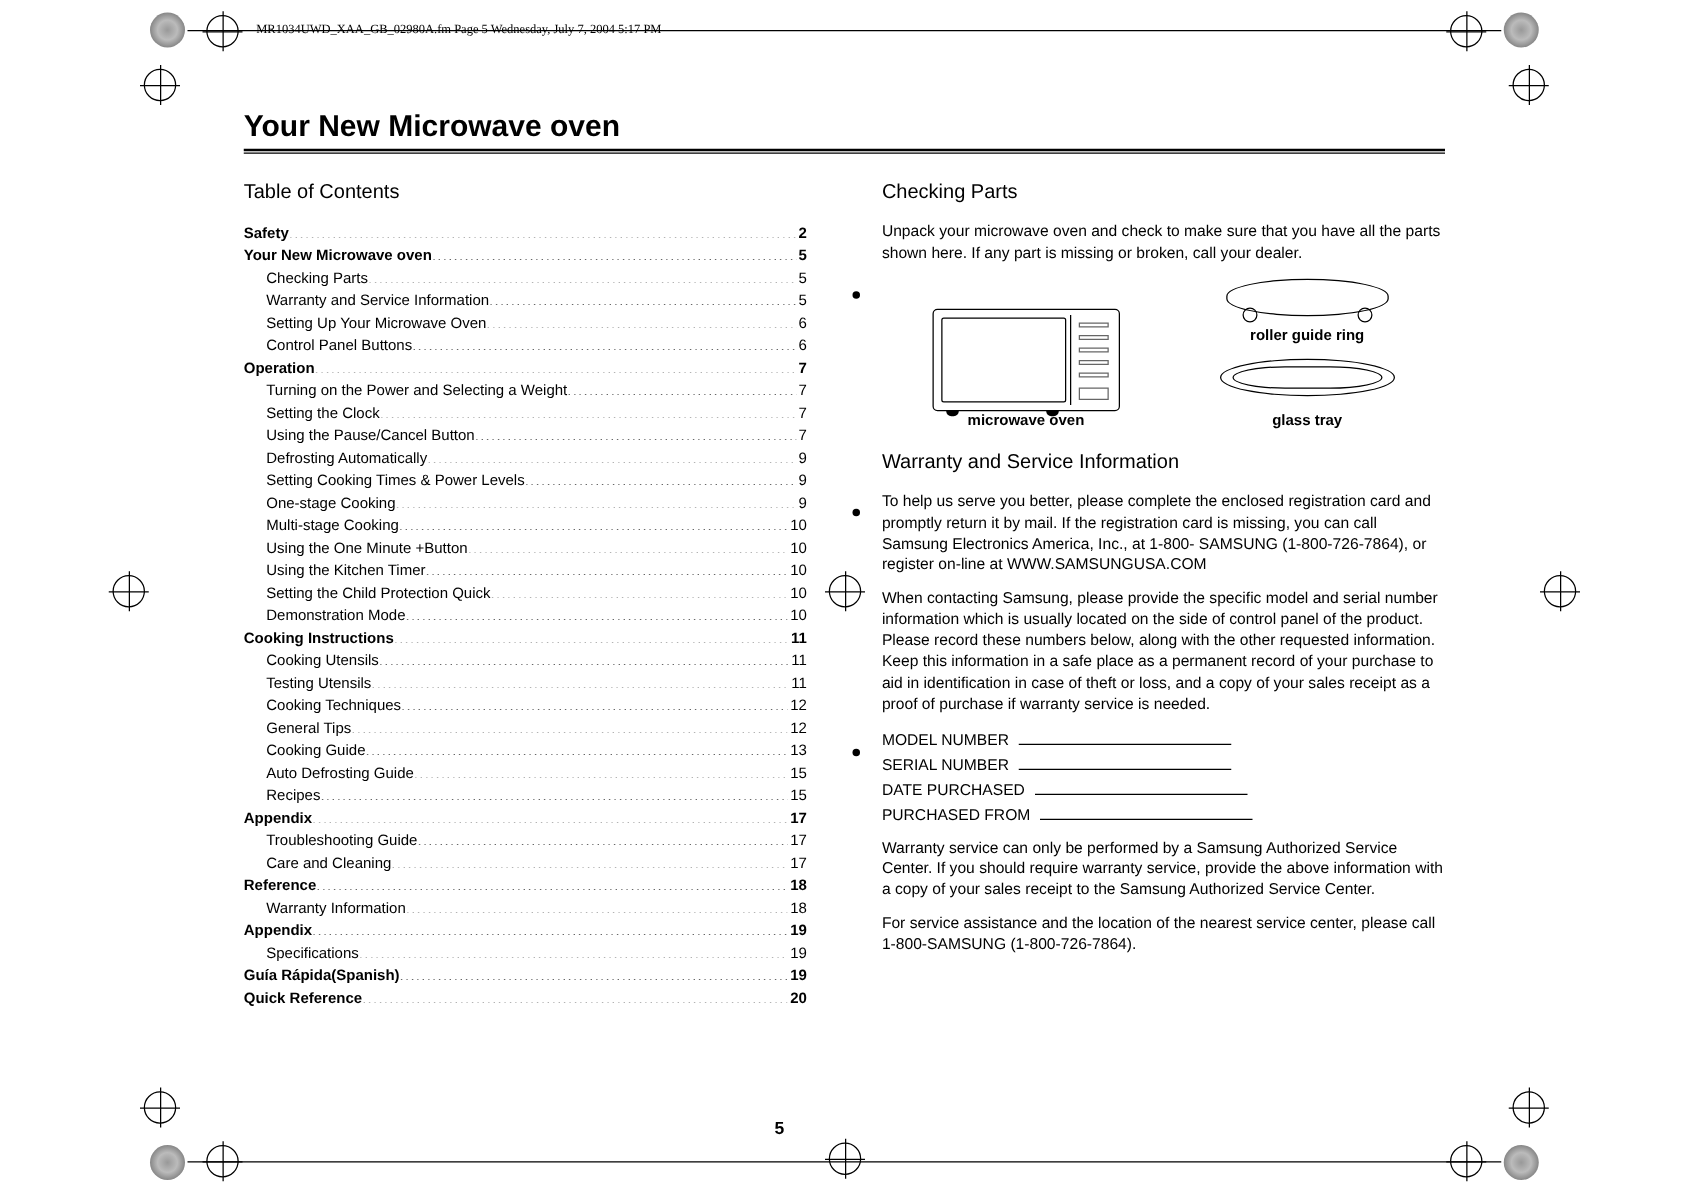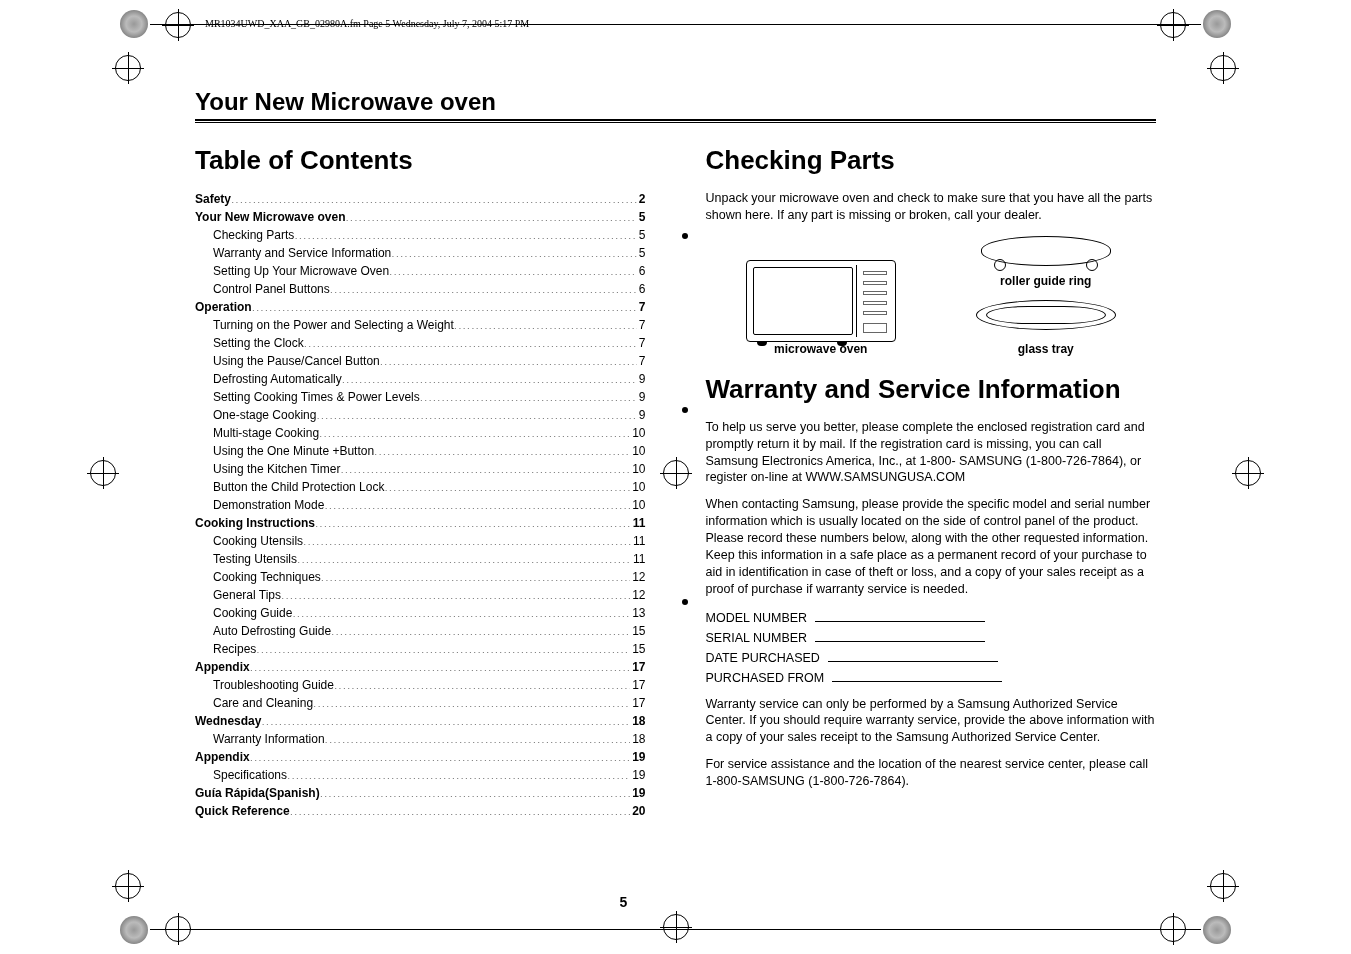--- a/index.html
+++ b/index.html
@@ -58,22 +58,22 @@
     .thin-rule { height: 1px; background: #000; width: 100%; margin-top: 1px; }
 
     .cols {
       display: flex;
       gap: 60px;
       margin-top: 22px;
     }
     .col { flex: 1; }
 
     h2.section-title {
-      font-size: 26px;
-      font-weight: bold;
+      font-size: 16px;
+      font-weight: normal;
       margin-bottom: 14px;
     }
     h2.section-title.top2 { margin-top: 0; }
 
     .toc { font-size: 12px; line-height: 1.5; }
     .toc-row {
       display: flex;
       align-items: baseline;
       white-space: nowrap;
     }
@@ -267,21 +267,21 @@
             <span class="label">Using the One Minute +Button</span>
             <span class="dots"></span>
             <span class="pg">10</span>
           </div>
           <div class="toc-row sub">
             <span class="label">Using the Kitchen Timer</span>
             <span class="dots"></span>
             <span class="pg">10</span>
           </div>
           <div class="toc-row sub">
-            <span class="label">Button the Child Protection Lock</span>
+            <span class="label">Setting the Child Protection Quick</span>
             <span class="dots"></span>
             <span class="pg">10</span>
           </div>
           <div class="toc-row sub">
             <span class="label">Demonstration Mode</span>
             <span class="dots"></span>
             <span class="pg">10</span>
           </div>
           <div class="toc-row bold">
             <span class="label">Cooking Instructions</span>
@@ -332,21 +332,21 @@
             <span class="label">Troubleshooting Guide</span>
             <span class="dots"></span>
             <span class="pg">17</span>
           </div>
           <div class="toc-row sub">
             <span class="label">Care and Cleaning</span>
             <span class="dots"></span>
             <span class="pg">17</span>
           </div>
           <div class="toc-row bold">
-            <span class="label">Wednesday</span>
+            <span class="label">Reference</span>
             <span class="dots"></span>
             <span class="pg">18</span>
           </div>
           <div class="toc-row sub">
             <span class="label">Warranty Information</span>
             <span class="dots"></span>
             <span class="pg">18</span>
           </div>
           <div class="toc-row bold">
             <span class="label">Appendix</span>

